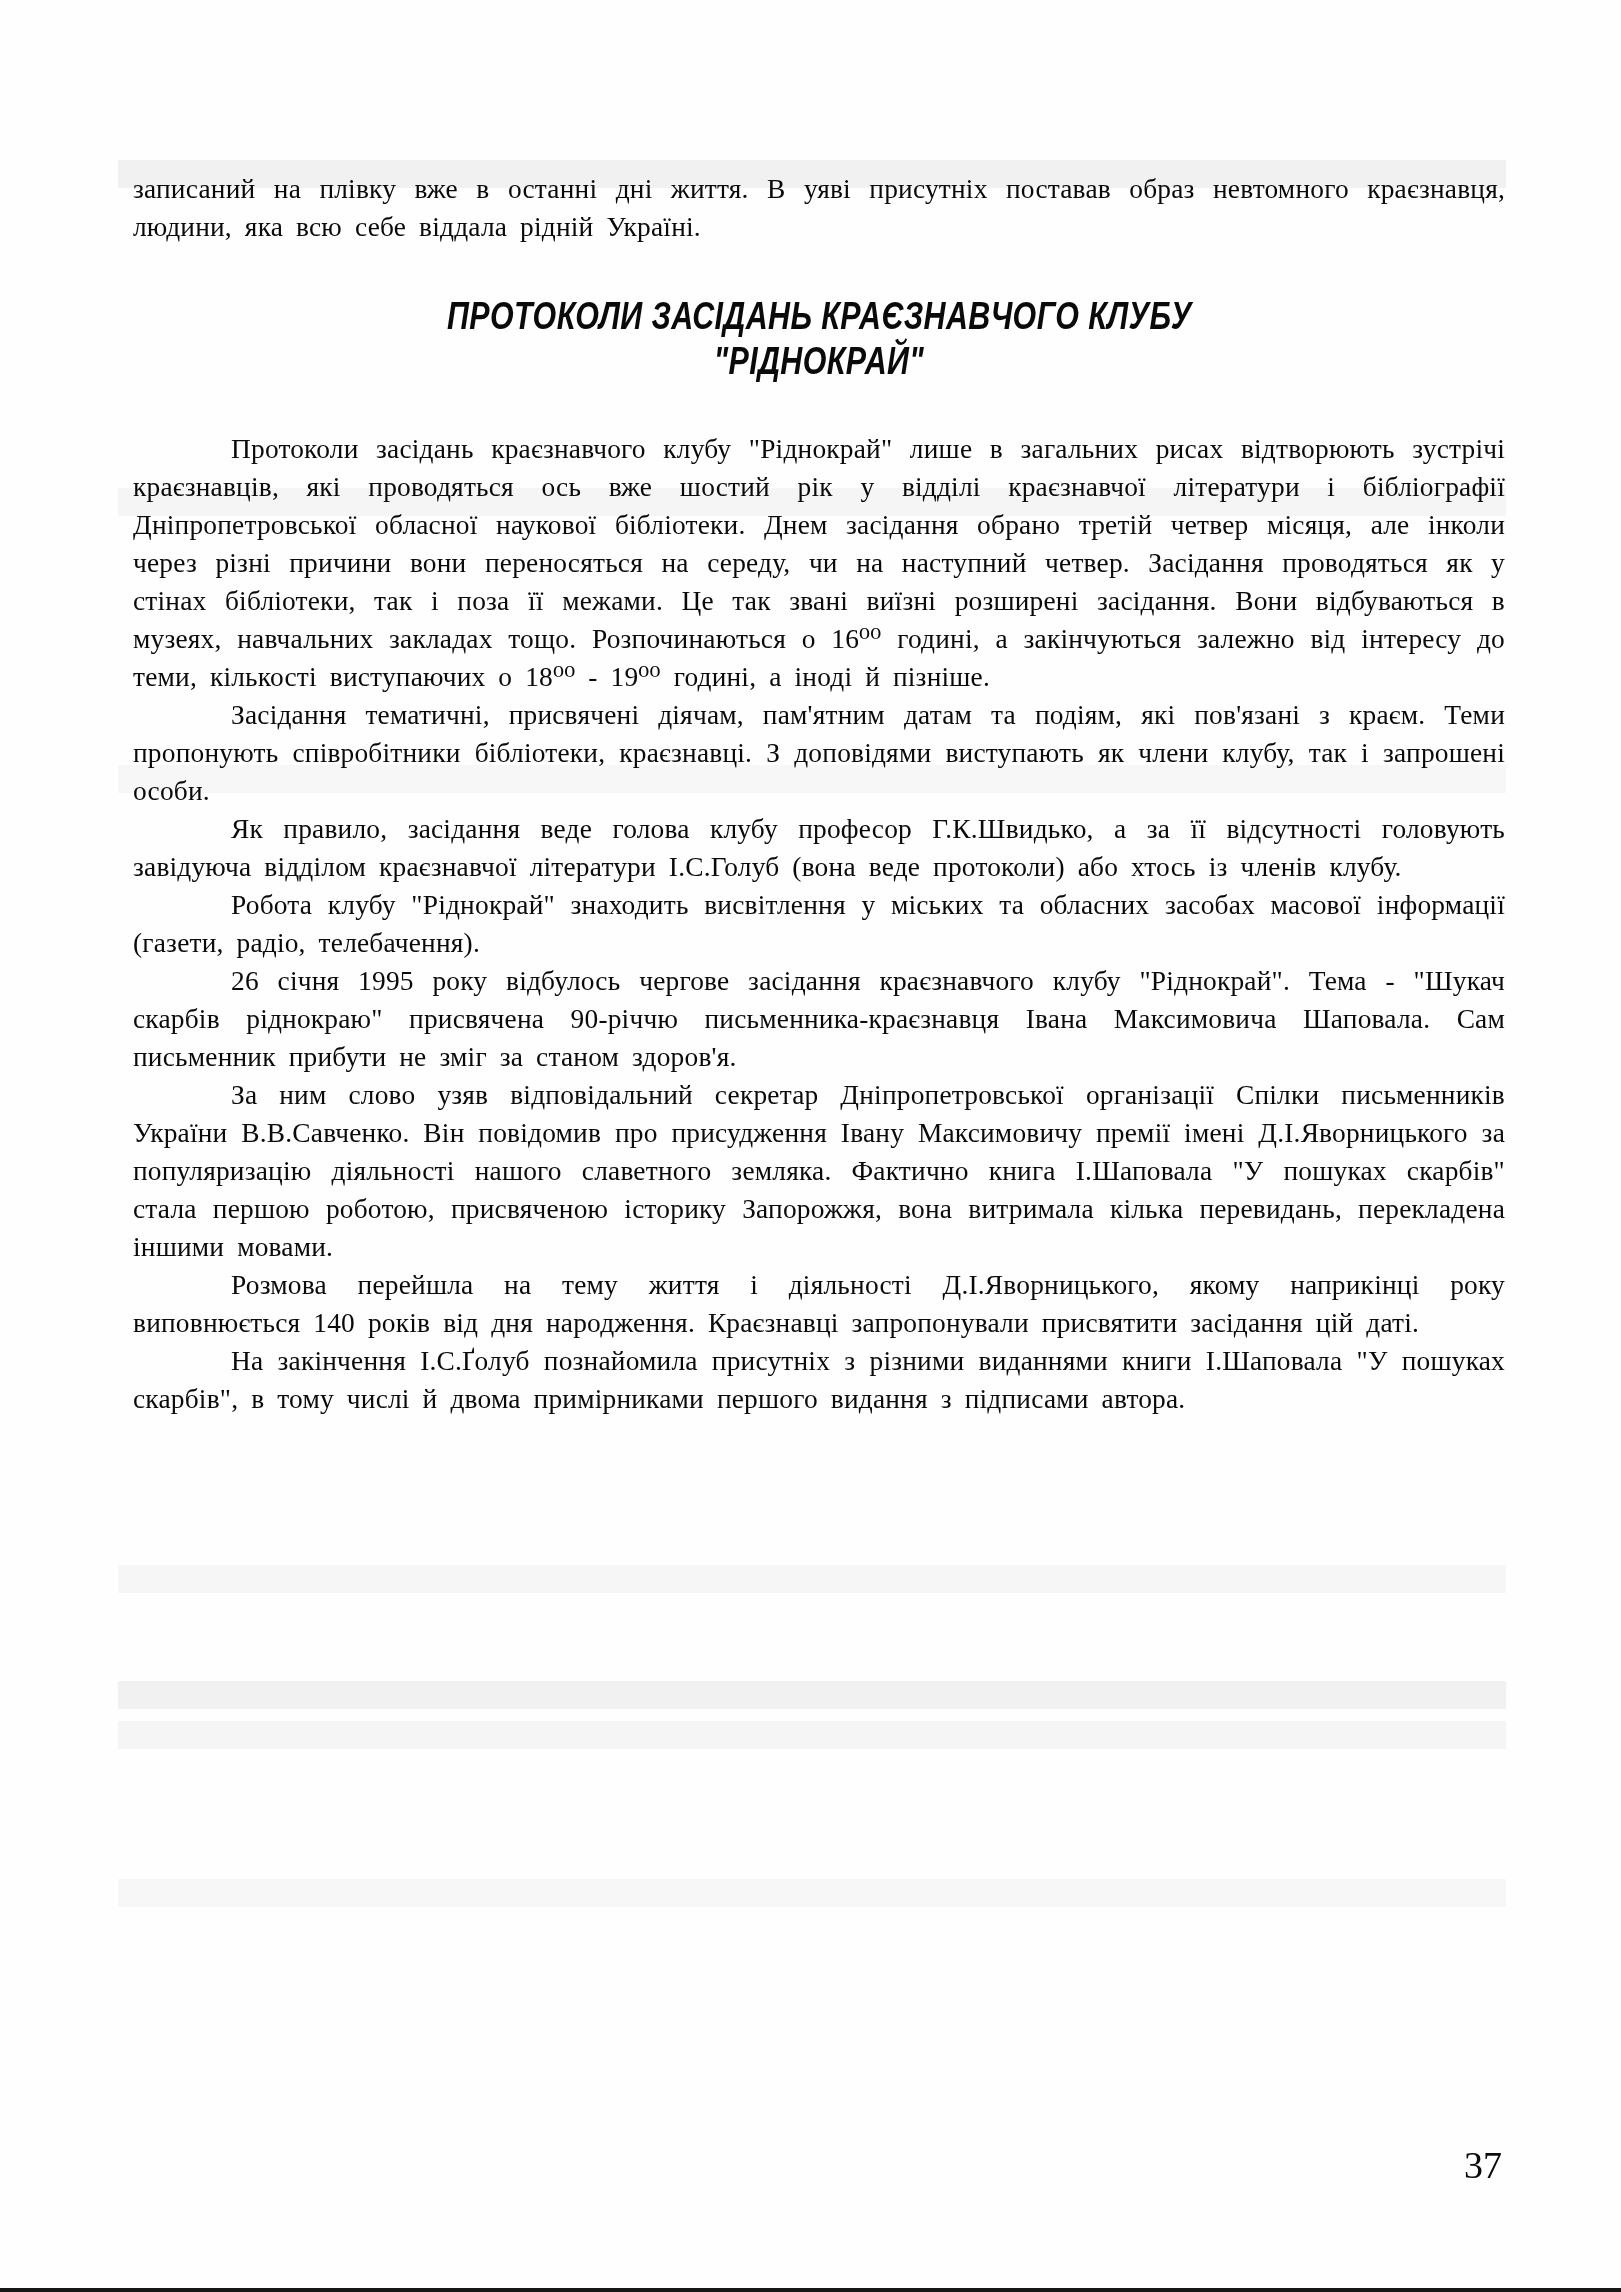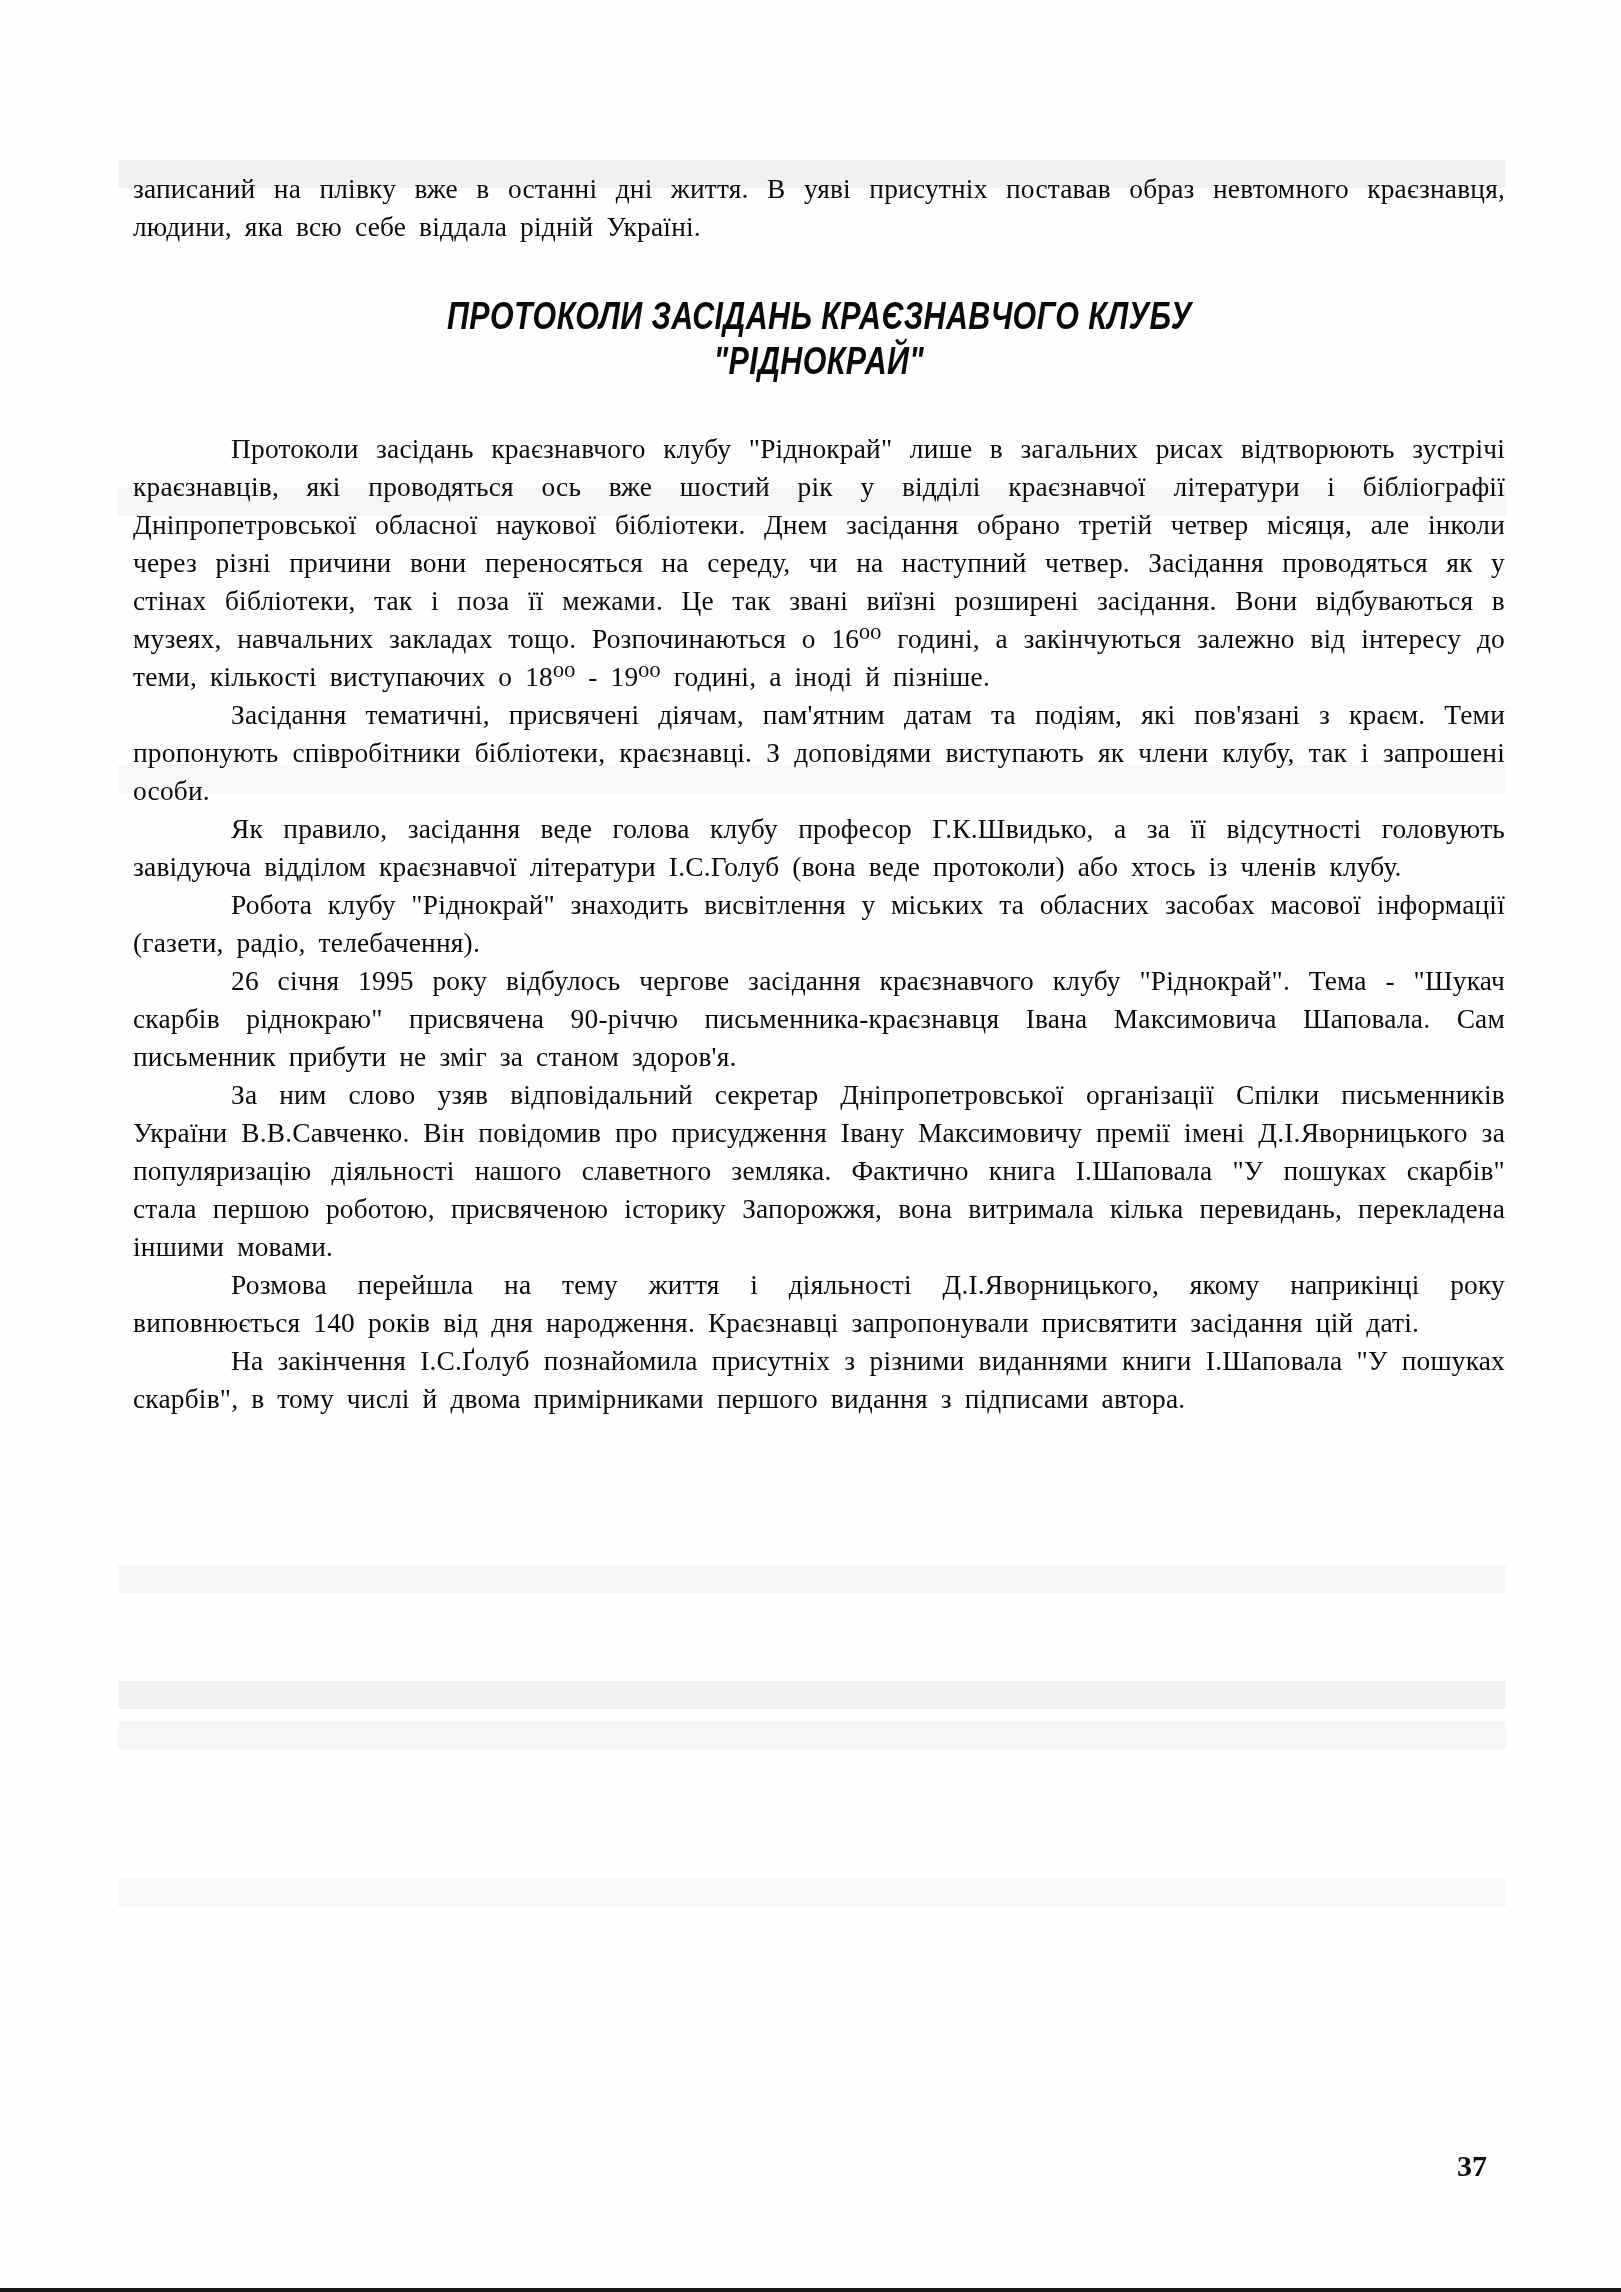--- a/index.html
+++ b/index.html
@@ -50,24 +50,23 @@
     font-size: 33px;
     font-weight: bold;
     text-align: center;
     line-height: 45px;
     letter-spacing: 0.5px;
     word-spacing: 9.8px;
   }
   .page-number {
     position: absolute;
     top: 2149px;
-    right: 134px;
-    font-size: 30px;
+    right: 119px;
+    font-size: 38px;
     line-height: 33px;
-    font-weight: bold;
   }
   .band {
     position: absolute;
     left: 118px;
     width: 1388px;
     height: 28px;
     background: rgba(0,0,0,0.05);
     pointer-events: none;
   }
   .scan-edge-bottom {

